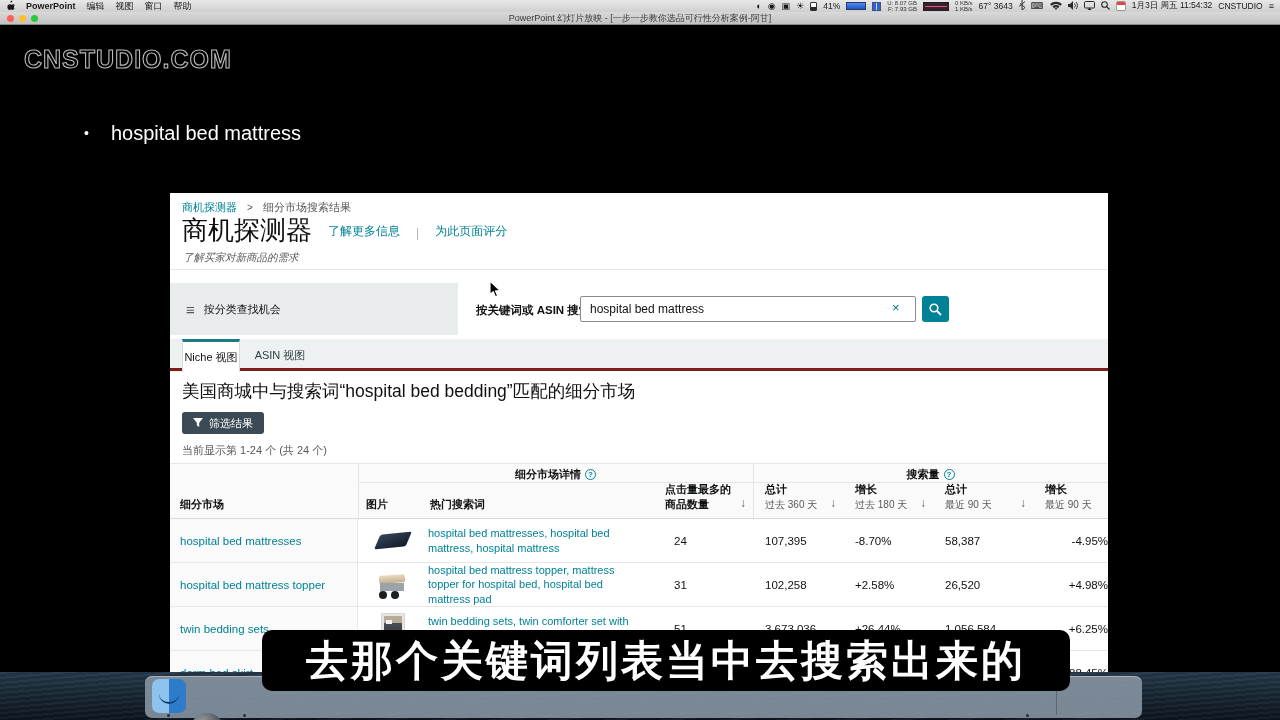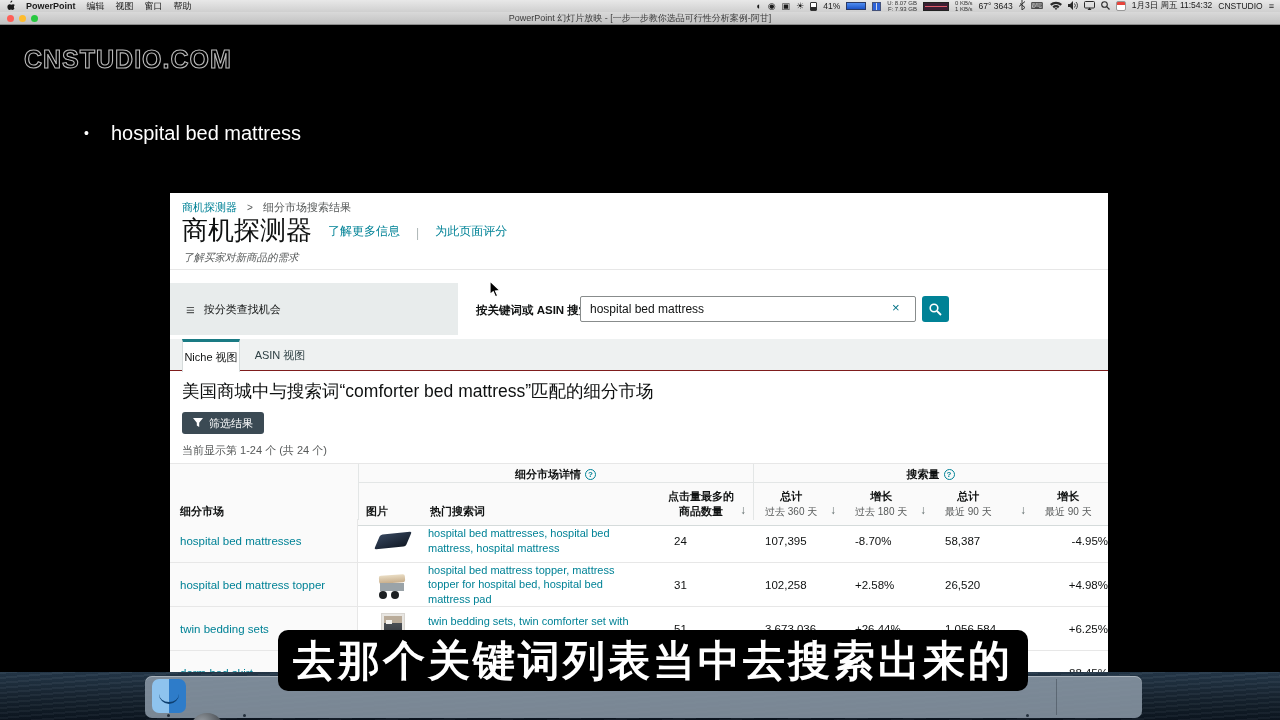--- a/index.html
+++ b/index.html
@@ -56,34 +56,34 @@
   .icon-hamburger::before { content:"≡"; font-size:15px; color:#565959; }
   #search-label { position:absolute; left:306px; top:20px; font-size:11.5px; font-weight:bold; }
   #search-input { position:absolute; left:410px; top:13px; width:336px; height:26px;
     border:1px solid #888c8c; border-radius:2px; font-size:12px; padding:0 24px 0 9px;
     color:#0f1111; font-family:"Liberation Sans","DejaVu Sans",sans-serif; }
   #clear-x { position:absolute; left:722px; top:17px; font-size:13px; color:#007185; cursor:pointer; }
   #search-btn { position:absolute; left:752px; top:13px; width:27px; height:26px; background:#008296;
     border:none; border-radius:3px; display:flex; align-items:center; justify-content:center; cursor:pointer; }
 
   #tabstrip { position:absolute; left:0; top:146px; width:938px; height:32px;
-    background:#eef1f1; border-bottom:1px solid #7f1d1d; }
+    background:#eef1f1; border-bottom:3px solid #7f1d1d; }
   .tab { position:absolute; top:0; height:32px; font-size:11px; display:flex; align-items:center; justify-content:center; cursor:pointer; color:#0f1111; }
   #tab-niche { left:12px; width:58px; background:#fff; border:1px solid #d5dbdb; border-bottom:none;
     border-top:3px solid #1a7b84; height:33px; z-index:2; }
   #tab-asin { left:78px; width:64px; color:#2c3e42; }
 
   #results-title { position:absolute; left:12px; top:186px; font-size:17.5px; color:#0f1111; }
   #filter-btn { position:absolute; left:12px; top:219px; height:22px; padding:0 11px; background:#3b4a54;
     color:#fff; font-size:11px; border:none; border-radius:3px; display:flex; align-items:center; gap:6px; cursor:pointer; }
   #count { position:absolute; left:12px; top:250px; font-size:11px; color:#565959; }
 
   
-  #thead { position:absolute; left:0; top:270px; width:938px; height:63px; background:#fafafa;
-    border-top:1px solid #e7e7e7; border-bottom:1px solid #d5dbdb;text-align:center; }
+  #thead { position:absolute; left:0; top:270px; width:938px; height:56px; background:#fafafa;
+    border-top:1px solid #e7e7e7; border-bottom:1px solid #d5dbdb; }
   .vline { position:absolute; top:0; width:1px; height:56px; background:#e3e6e6; }
   #gline { position:absolute; left:188px; top:18px; width:750px; height:1px; background:#e3e6e6; }
   .ghead { position:absolute; top:3px; font-size:11px; font-weight:bold; color:#0f1111;
     display:flex; align-items:center; gap:4px; justify-content:center; }
   .qicon { width:11px; height:11px; border:1px solid #008296; border-radius:50%; color:#008296;
     font-size:8px; line-height:9px; text-align:center; display:inline-block; cursor:pointer; }
   .qicon::after { content:"?"; }
   .subh { position:absolute; bottom:6px; font-size:11px; color:#0f1111; }
   .subh b { display:block; font-weight:bold; }
   .subh i { display:block; font-style:normal; color:#565959; font-size:10px; margin-top:1px; }
@@ -106,23 +106,23 @@
   .thumb2 .frame { position:absolute; left:3px; top:12px; width:24px; height:8px; background:#9aa3a8; }
   .thumb2 .w1,.thumb2 .w2 { position:absolute; bottom:0; width:8px; height:8px; background:#1c1f22; border-radius:50%; }
   .thumb2 .w1 { left:2px; } .thumb2 .w2 { left:14px; }
   .thumb3 { position:relative; width:24px; height:32px; background:#e8e6e2; border:1px solid #d8d5d0; }
   .thumb3 .head { position:absolute; left:2px; top:2px; width:18px; height:7px; background:#b9ab99; }
   .thumb3 .quilt { position:absolute; left:2px; top:9px; width:18px; height:16px; background:linear-gradient(#4a4f55,#2e3237); }
   .thumb3 .pill { position:absolute; left:4px; top:6px; width:6px; height:4px; background:#f4f2ee; }
   .thumb4 { width:22px; height:26px; background:#d9dcdc; margin-top:38px; }
 
   
-  #subtitle { position:absolute; left:262px; top:630px; width:750px; height:61px; background:#000;
+  #subtitle { position:absolute; left:262px; top:630px; width:808px; height:61px; background:#000;
     border-radius:10px; z-index:20; display:flex; align-items:center; justify-content:center;
-    color:#fff; font-size:42px; font-weight:bold; letter-spacing:3px; white-space:nowrap;margin-left:16px; }
+    color:#fff; font-size:42px; font-weight:bold; letter-spacing:3px; white-space:nowrap; }
 
   
   #desktop { position:absolute; left:0; top:672px; width:1280px; height:48px;
     background:linear-gradient(180deg,#25384a 0%,#16232f 55%,#0c1520 100%); }
   #desktop::after { content:""; position:absolute; inset:0;
     background:repeating-linear-gradient(175deg, rgba(255,255,255,0.04) 0 2px, rgba(0,0,0,0.05) 2px 5px); }
   #dock { position:absolute; left:145px; top:676px; width:997px; height:42px;
     background:rgba(137,150,164,0.88); border-radius:7px; z-index:10; box-shadow:inset 0 1px 0 rgba(255,255,255,0.35); }
   .dicon { position:absolute; top:3px; width:34px; height:34px; cursor:pointer; }
   .dot { position:absolute; bottom:1px; width:3px; height:3px; border-radius:50%; background:#23303c; }
@@ -231,21 +231,21 @@
             <path d="M8 8l4 4" stroke="#fff" stroke-width="1.8"></path>
           </svg>
       </button>
     </div>
 
     <div id="tabstrip">
       <div id="tab-niche" class="tab">Niche 视图</div>
       <div id="tab-asin" class="tab">ASIN 视图</div>
     </div>
 
-    <div id="results-title">美国商城中与搜索词“comforter bed mattress”匹配的细分市场</div>
+    <div id="results-title">美国商城中与搜索词“hospital bed bedding”匹配的细分市场</div>
 
     <button id="filter-btn">
       <svg width="10" height="10" viewBox="0 0 10 10">
           <path d="M0 0h10L6.2 4.8V9L3.8 7.6V4.8z" fill="#fff"></path>
         </svg>
       <span>筛选结果</span>
     </button>
     <div id="count">当前显示第 1-24 个 (共 24 个)</div>
 
     <div id="thead">

